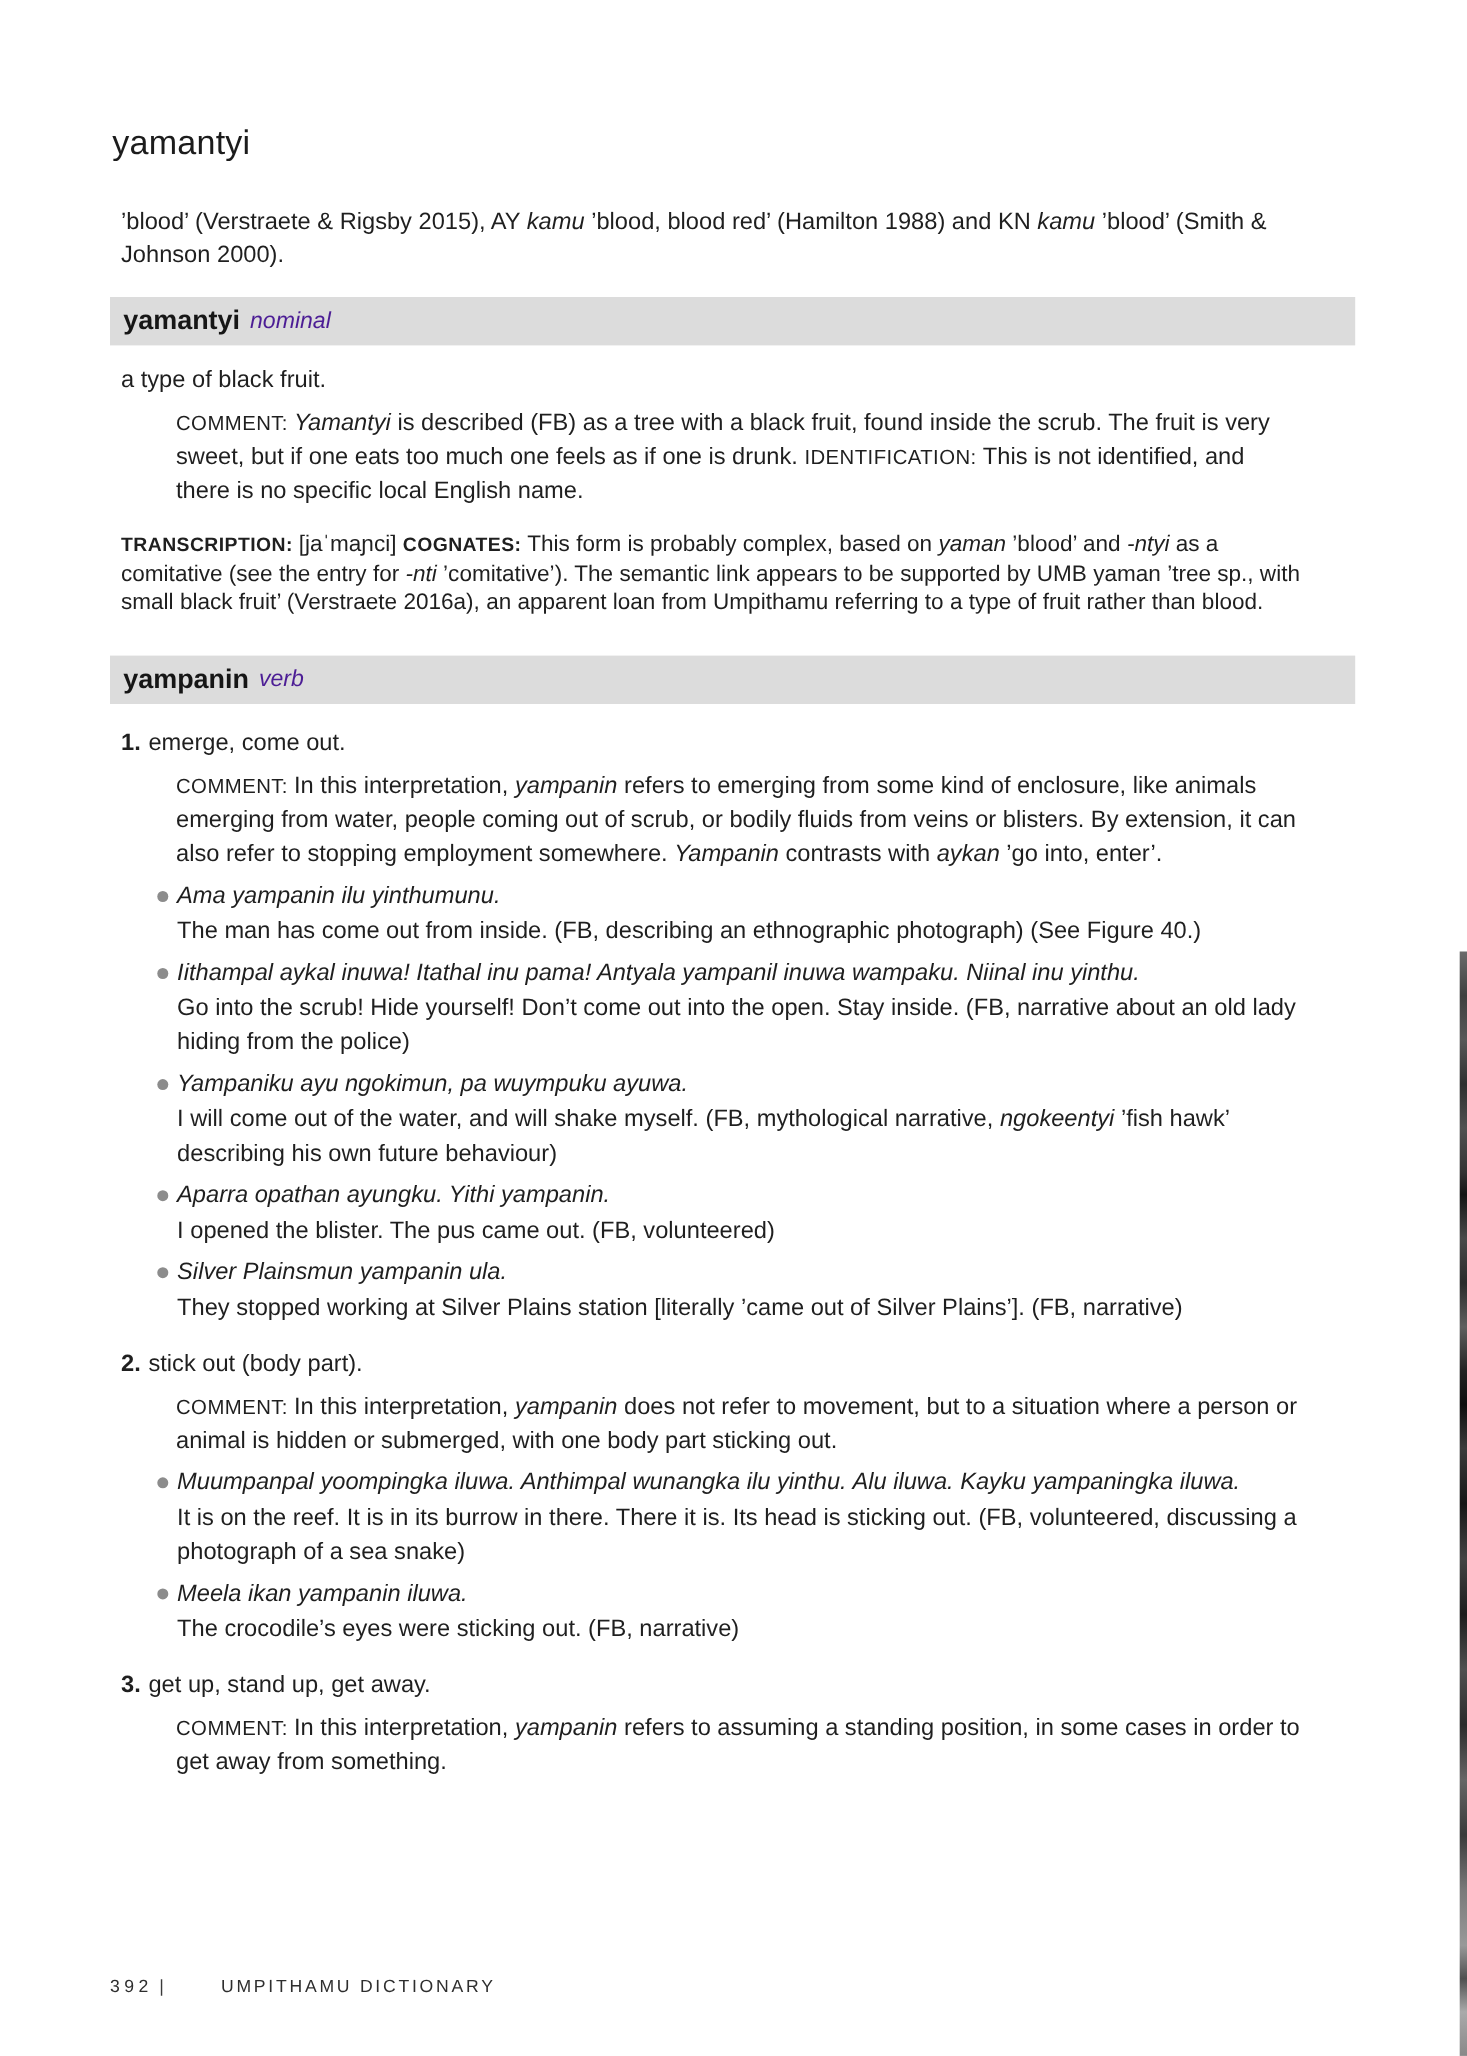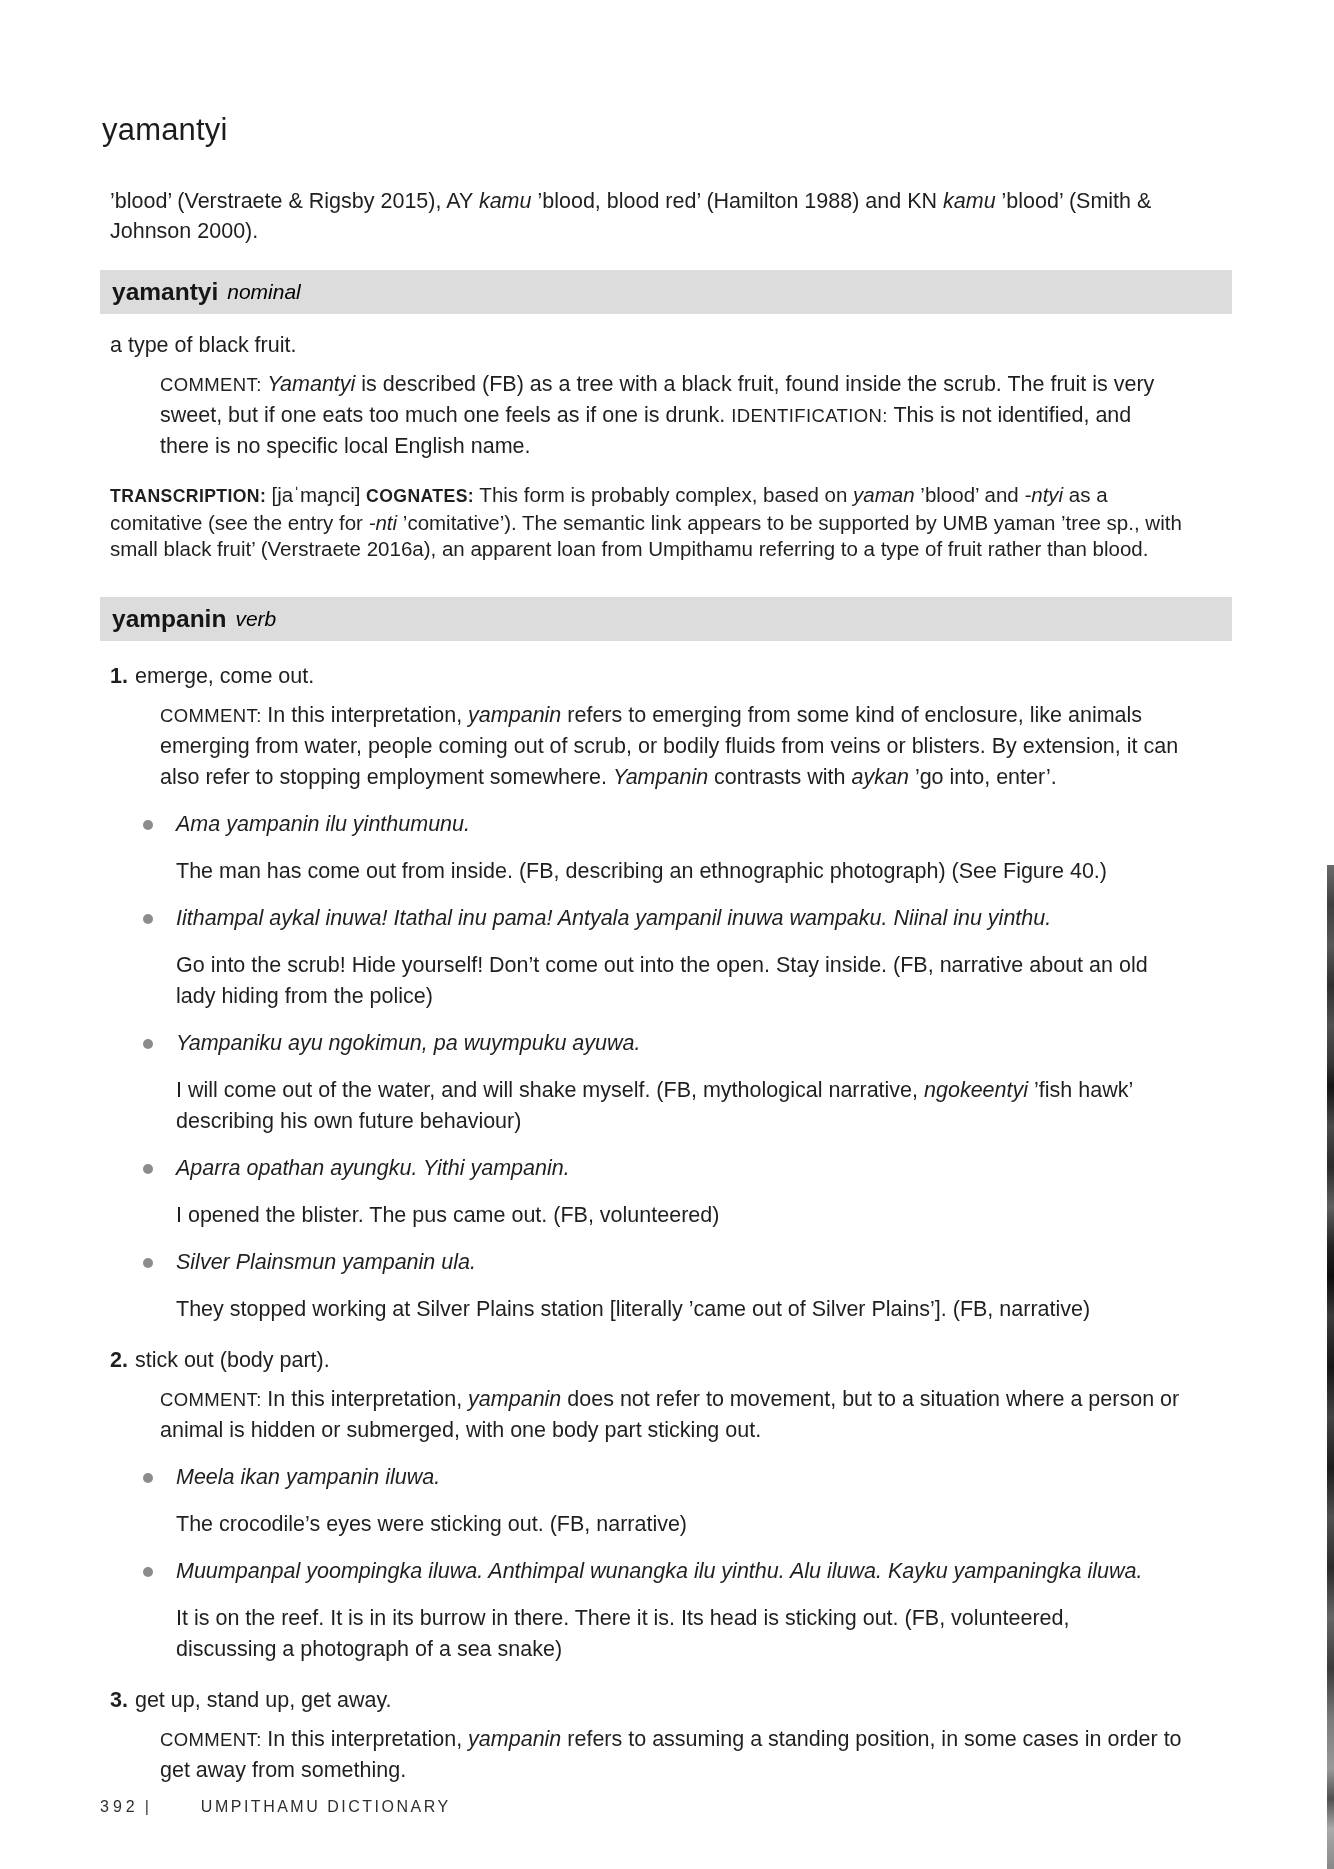--- a/index.html
+++ b/index.html
@@ -19,21 +19,21 @@
     width: 1132px;
     padding: 112px 102px 0 100px;
   }
   .running-head {
     font-size: 31px;
     font-weight: 500;
     color: #1c1c1c;
     margin: 0 0 38px 2px;
     letter-spacing: 0.2px;
   }
-  p { margin: 16px; }
+  p { margin: 1px; }
   .intro {
     font-size: 21.5px;
     line-height: 30px;
     margin: 0 40px 24px 10px;
   }
   .entry-bar {
     background: #dcdcdc;
     height: 44px;
     display: flex;
     align-items: center;
@@ -41,21 +41,21 @@
     box-sizing: border-box;
   }
   .entry-bar .headword {
     font-weight: 700;
     font-size: 24.5px;
     color: #161616;
   }
   .entry-bar .pos {
     font-style: italic;
     font-size: 21px;
-    color: #000000;
+    color: #4c1d95;
     margin-left: 9px;
   }
   .definition {
     font-size: 21.5px;
     line-height: 31px;
     margin: 16px 0 0 10px;
   }
   .sense-def {
     font-size: 21.5px;
     line-height: 31px;
@@ -163,26 +163,26 @@
         <p class="ex-vern">Silver Plainsmun yampanin ula.</p>
         <p class="ex-trans"><span>They stopped working at Silver Plains station [literally ’came out of Silver Plains’]. (FB, narrative)</span></p>
       </div>
     </div>
 
     <div class="sense">
       <p class="sense-def"><span class="num">2.</span><span>stick out (body part).</span></p>
       <p class="comment"><span class="run-sc">COMMENT: </span><span>In this interpretation, </span><span class="run-i">yampanin</span><span> does not refer to movement, but to a situation where a person or animal is hidden or submerged, with one body part sticking out.</span></p>
 
       <div class="example">
+        <p class="ex-vern">Muumpanpal yoompingka iluwa. Anthimpal wunangka ilu yinthu. Alu iluwa. Kayku yampaningka iluwa.</p>
+        <p class="ex-trans"><span>It is on the reef. It is in its burrow in there. There it is. Its head is sticking out. (FB, volunteered, discussing a photograph of a sea snake)</span></p>
+      </div>
+      <div class="example">
         <p class="ex-vern">Meela ikan yampanin iluwa.</p>
         <p class="ex-trans"><span>The crocodile’s eyes were sticking out. (FB, narrative)</span></p>
-      </div>
-      <div class="example">
-        <p class="ex-vern">Muumpanpal yoompingka iluwa. Anthimpal wunangka ilu yinthu. Alu iluwa. Kayku yampaningka iluwa.</p>
-        <p class="ex-trans"><span>It is on the reef. It is in its burrow in there. There it is. Its head is sticking out. (FB, volunteered, discussing a photograph of a sea snake)</span></p>
       </div>
     </div>
 
     <div class="sense">
       <p class="sense-def"><span class="num">3.</span><span>get up, stand up, get away.</span></p>
       <p class="comment"><span class="run-sc">COMMENT: </span><span>In this interpretation, </span><span class="run-i">yampanin</span><span> refers to assuming a standing position, in some cases in order to get away from something.</span></p>
     </div>
   </section>
 
 </div>

